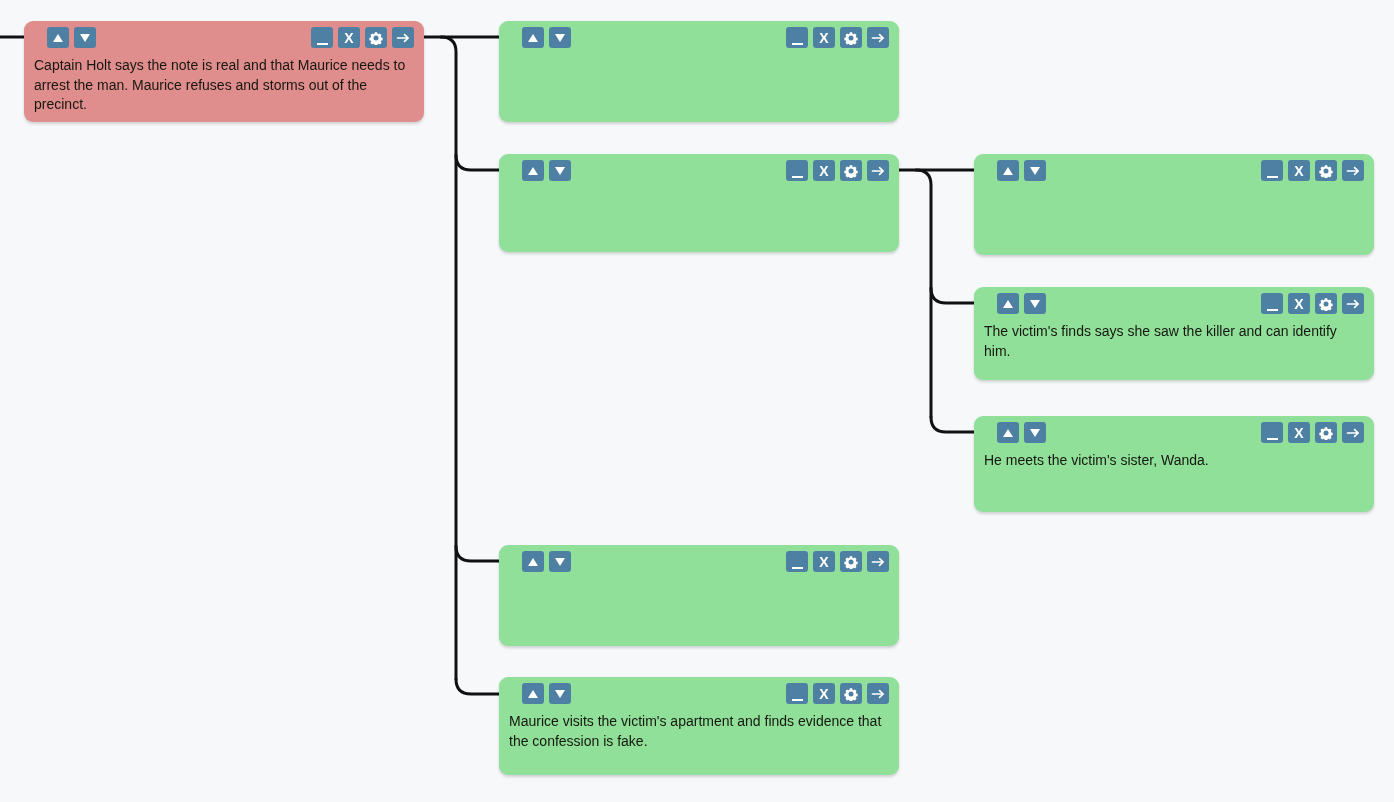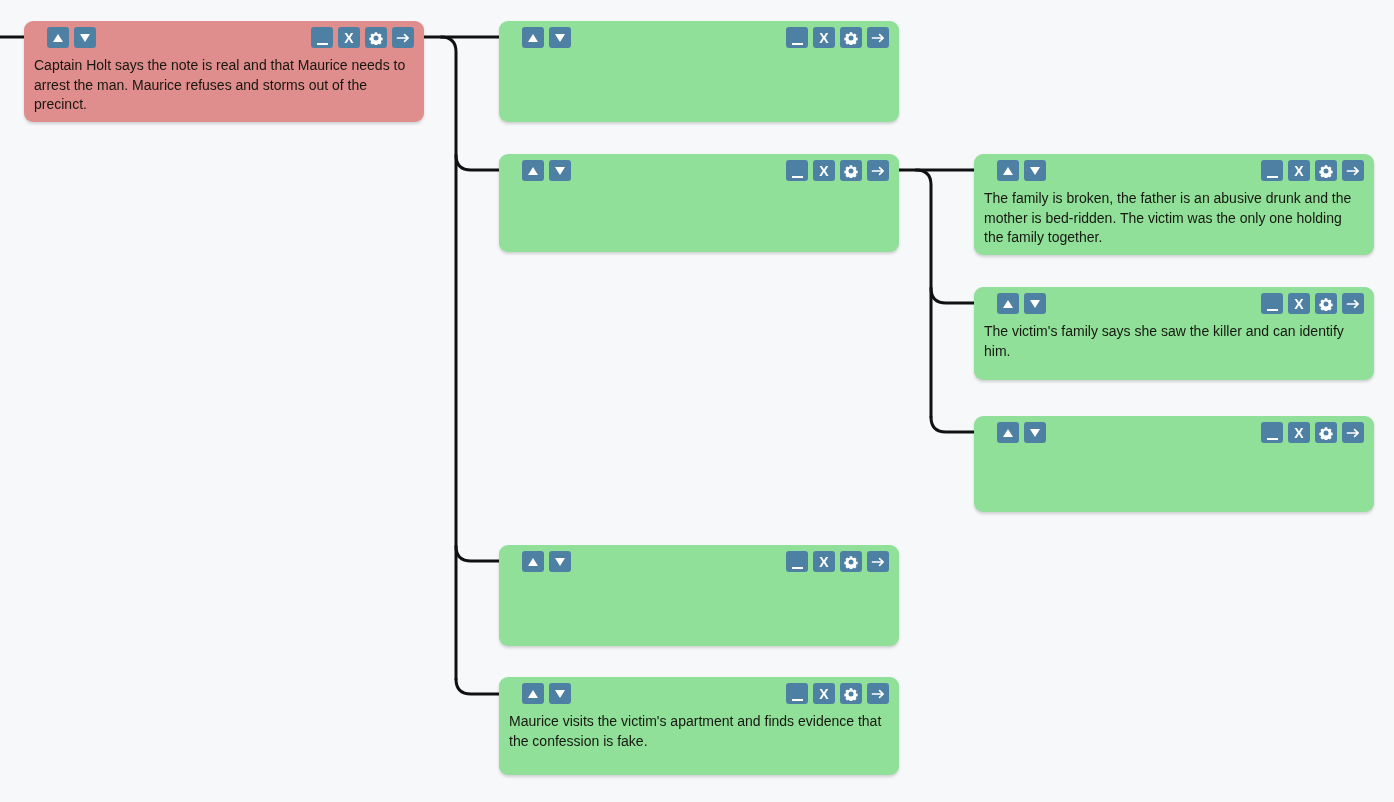--- a/index.html
+++ b/index.html
@@ -256,21 +256,20 @@
                 <circle cx="7" cy="7" r="2.5" fill="#4e80a4"></circle>
               </svg>
             </button>
             <button class="nbtn">
               <svg width="15" height="14" viewBox="0 0 15 14">
                 <path d="M1.5 7 H12 M8.6 3.6 L12.2 7 L8.6 10.4" stroke="#ffffff" stroke-width="1.7" fill="none" stroke-linecap="round" stroke-linejoin="round"></path>
               </svg>
             </button>
           </div>
         </div>
-        <div class="node-body">The family is broken, the father is an abusive drunk and the mother is bed-ridden. The victim was the only one holding the family together.</div>
       </div>
       <div class="node green" style="left: 974px; top: 287px; width: 400px; height: 93px;">
         <div class="node-toolbar">
           <div class="btn-group-left">
             <button class="nbtn">
               <svg width="14" height="14" viewBox="0 0 14 14">
                 <path d="M7 3 L12 11 L2 11 Z" fill="#ffffff"></path>
               </svg>
             </button>
             <button class="nbtn">
@@ -290,21 +289,21 @@
                 <circle cx="7" cy="7" r="2.5" fill="#4e80a4"></circle>
               </svg>
             </button>
             <button class="nbtn">
               <svg width="15" height="14" viewBox="0 0 15 14">
                 <path d="M1.5 7 H12 M8.6 3.6 L12.2 7 L8.6 10.4" stroke="#ffffff" stroke-width="1.7" fill="none" stroke-linecap="round" stroke-linejoin="round"></path>
               </svg>
             </button>
           </div>
         </div>
-        <div class="node-body">The victim's family says she saw the killer and can identify him.</div>
+        <div class="node-body">The victim's finds says she saw the killer and can identify him.</div>
       </div>
       <div class="node green" style="left: 974px; top: 416px; width: 400px; height: 96px;">
         <div class="node-toolbar">
           <div class="btn-group-left">
             <button class="nbtn">
               <svg width="14" height="14" viewBox="0 0 14 14">
                 <path d="M7 3 L12 11 L2 11 Z" fill="#ffffff"></path>
               </svg>
             </button>
             <button class="nbtn">
@@ -324,20 +323,21 @@
                 <circle cx="7" cy="7" r="2.5" fill="#4e80a4"></circle>
               </svg>
             </button>
             <button class="nbtn">
               <svg width="15" height="14" viewBox="0 0 15 14">
                 <path d="M1.5 7 H12 M8.6 3.6 L12.2 7 L8.6 10.4" stroke="#ffffff" stroke-width="1.7" fill="none" stroke-linecap="round" stroke-linejoin="round"></path>
               </svg>
             </button>
           </div>
         </div>
+        <div class="node-body">He meets the victim's sister, Wanda.</div>
       </div>
       <div class="node green" style="left: 499px; top: 545px; width: 400px; height: 101px;">
         <div class="node-toolbar">
           <div class="btn-group-left">
             <button class="nbtn">
               <svg width="14" height="14" viewBox="0 0 14 14">
                 <path d="M7 3 L12 11 L2 11 Z" fill="#ffffff"></path>
               </svg>
             </button>
             <button class="nbtn">

